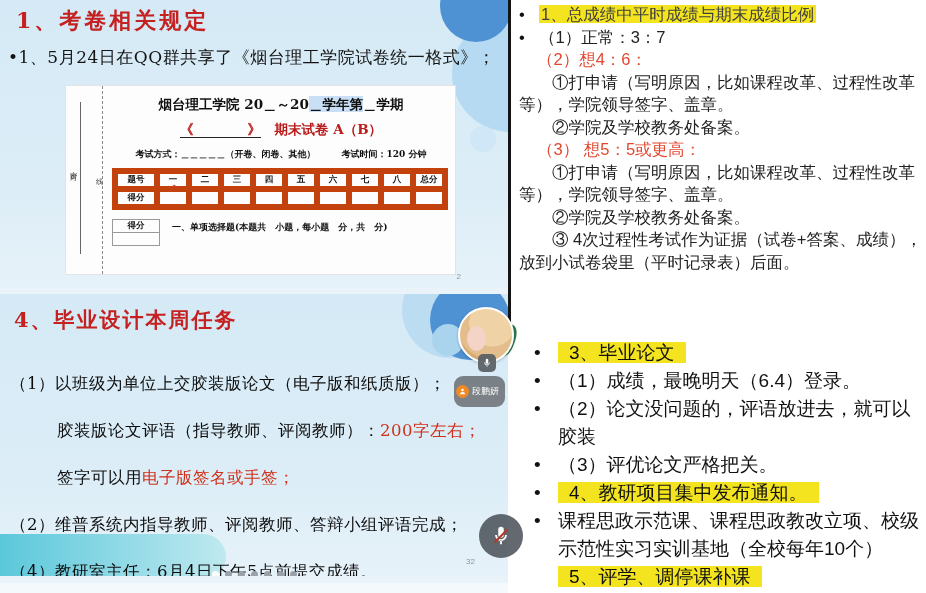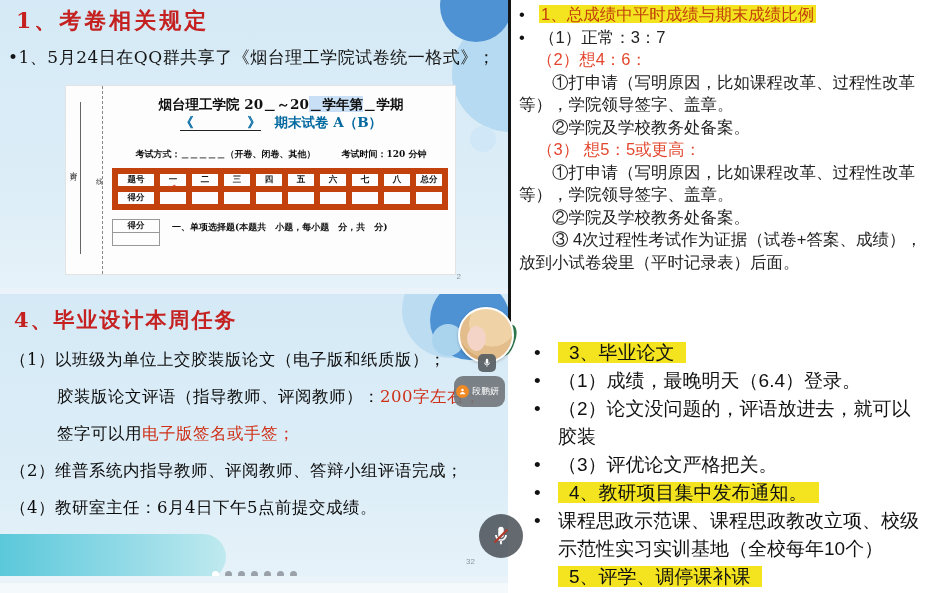--- a/index.html
+++ b/index.html
@@ -31,23 +31,23 @@
   
   .paper{position:absolute;left:66px;top:86px;width:389px;height:188px;background:#fdfdfd;
          box-shadow:0 0 0 1px #e3e3e3;}
   .seal-solid{position:absolute;left:14px;top:16px;width:1px;height:152px;background:#666;}
   .seal-dashed{position:absolute;left:36px;top:0;height:188px;border-left:1px dashed #888;}
   .seal-a{position:absolute;left:2px;top:80px;writing-mode:vertical-rl;font:7px "DejaVu Serif",serif;color:#333;letter-spacing:2px;}
   .seal-b{position:absolute;left:28px;top:86px;writing-mode:vertical-rl;font:7px "DejaVu Serif",serif;color:#333;}
   .paper-content{position:absolute;left:46px;top:5px;right:5px;}
   .ph1{text-align:center;font:bold 13.5px "DejaVu Serif",serif;color:#111;margin-top:5px;white-space:nowrap;}
   .ph1 .sel{background:#c9dff5;text-align:right;}
-  .ph2{text-align:center;font:bold 13.5px "DejaVu Serif",serif;color:#0369a1;white-space:nowrap;}
+  .ph2{text-align:center;font:bold 13.5px "DejaVu Serif",serif;color:#b91c1c;margin-top:7px;white-space:nowrap;}
   .ph2 .uline{border-bottom:1px solid #222;}
-  .pmeta{display:flex;justify-content:center;gap:26px;margin-top:16px;
+  .pmeta{display:flex;justify-content:center;gap:26px;margin-top:9px;
          font:bold 9px "DejaVu Serif",serif;color:#111;white-space:nowrap;}
   .ptable{border-collapse:collapse;width:336px;margin-top:7px;table-layout:fixed;}
   .ptable td{border:6px solid #c2410c;height:12px;text-align:center;
              font:bold 8.5px "DejaVu Serif",serif;color:#111;padding:0;}
   .ptable td.first{width:36px;}
   .misspell{text-decoration:underline wavy #d23c2c 1px;text-underline-offset:2px;}
   .prow{display:flex;margin-top:9px;align-items:flex-start;}
   .sbox{width:46px;border:1px solid #999;}
   .sbox-c{height:12px;border-bottom:1px solid #999;text-align:center;
           font:bold 8.5px "DejaVu Serif",serif;color:#111;}
@@ -55,38 +55,38 @@
   .psection{margin-left:12px;padding-top:2px;font:bold 9px "DejaVu Serif",serif;color:#111;white-space:nowrap;}
 
   .pg{position:absolute;font:8px "Liberation Sans",sans-serif;color:#8d989f;}
   .pg1{right:47px;bottom:7px;}
   .pg2{left:466px;top:263px;}
 
   .s2-title{position:absolute;left:14px;top:12px;font:bold 21px "DejaVu Serif",serif;
             color:#c42120;letter-spacing:2px;}
   .s2-lines{position:absolute;left:10px;top:54px;font:16.5px "DejaVu Serif",serif;
             color:#0c0c0c;letter-spacing:0.5px;}
-  .s2-line{line-height:23px;margin-bottom:14px;white-space:nowrap;}
+  .s2-line{line-height:23px;margin-bottom:14px;white-space:nowrap;margin-top:24px;}
   .s2-line.ind{padding-left:47px;}
   .red{color:#cf3018;}
 
   .dots{position:absolute;left:212px;top:277px;display:flex;gap:6px;}
   .dot{width:7px;height:7px;border-radius:50%;background:#9aa1a8;}
   .dot.active{background:#ffffff;}
 
   
   .vline{position:absolute;left:508px;top:0;width:3px;height:332px;background:#141414;}
 
   
   .rt{position:absolute;left:519px;top:3px;width:404px;font-size:16.5px;line-height:22.5px;color:#222;}
   .rt p{margin:0;}
   .rt .bul{display:inline-block;width:9px;margin-right:11px;color:#111;}
   .rt .numline{padding-left:18px;color:#e2472e;}
   .rt .para{text-indent:33px;}
-  .hl-red{background:#f3e41f;color:#c2410c;padding:0 2px;}
+  .hl-red{background:#f3e41f;color:#404040;padding:0 2px;}
 
   .rb{position:absolute;left:534px;top:339px;width:392px;font-size:19px;line-height:28px;color:#111;}
   .rb p{margin:0;padding-left:24px;position:relative;}
   .rb .bul{position:absolute;left:0;top:0;color:#111;}
   .hl-blk{background:#f3e41f;color:#111;padding:0 11px;}
 
   
   .participant{position:absolute;left:452px;top:300px;width:72px;height:92px;z-index:6;}
   .leaf{position:absolute;left:48px;top:24px;width:15px;height:32px;background:#2f7a4d;
         border-radius:60% 60% 50% 50%/55% 55% 45% 45%;transform:rotate(20deg);}

